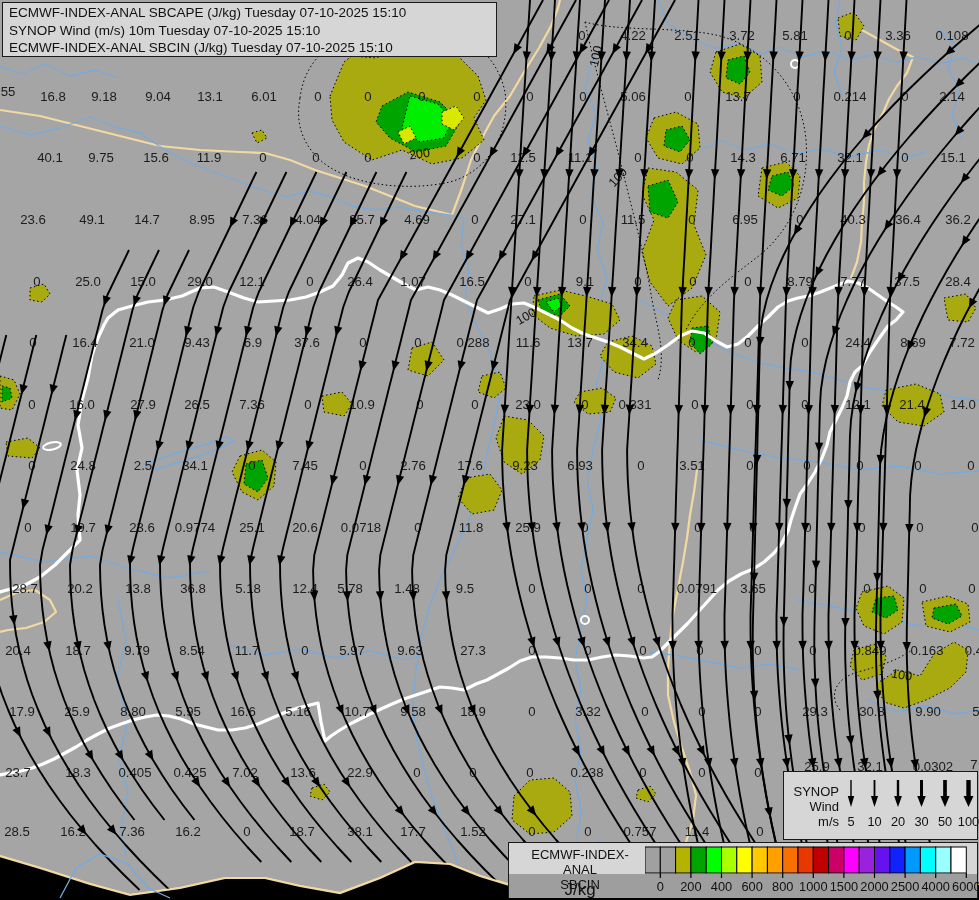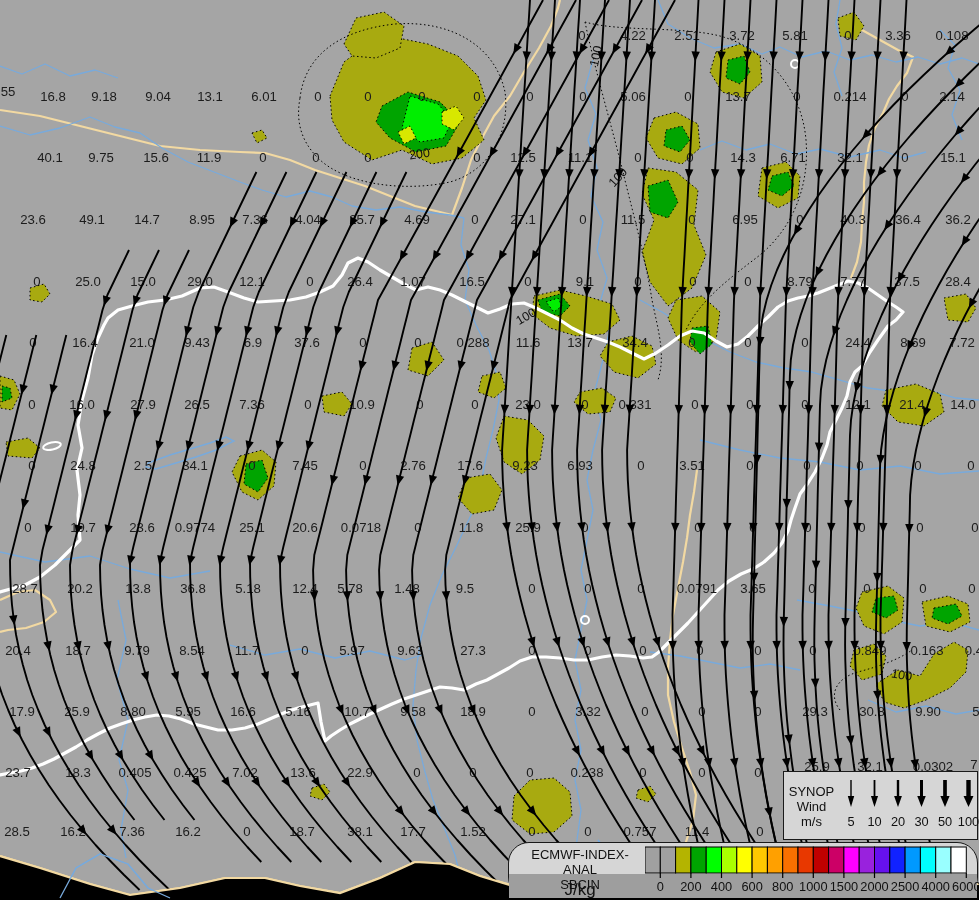--- a/index.html
+++ b/index.html
@@ -2,22 +2,22 @@
 <html><head>
 <meta charset="utf-8">
 <style>
   html,body{margin:0;padding:0;background:#000;}
   #stage{position:relative;width:979px;height:900px;overflow:hidden;font-family:"Liberation Sans",sans-serif;background:#a5a5a5;}
   #map-svg{display:block;position:absolute;left:0;top:0;}
   .panel{position:absolute;background:#d6d6d6;border:1px solid #1a1a1a;box-sizing:border-box;color:#111;}
   #header-box{left:2px;top:2px;width:495px;height:55px;padding:1px 6px;}
   #header-box div{font-size:13.5px;line-height:17.5px;white-space:nowrap;}
   #wind-box{left:783px;top:771px;width:195px;height:69px;display:flex;}
-  #wind-box .wcol{width:55px;text-align:center;font-size:13px;line-height:15px;padding-top:12px;}
-  #cape-box{left:508px;top:842px;width:470px;height:56px;border-radius:21px;}
+  #wind-box .wcol{width:55px;text-align:right;font-size:13px;line-height:15px;padding-top:12px;}
+  #cape-box{left:508px;top:842px;width:470px;height:56px;}
   #cape-dark{position:absolute;left:0;top:31px;width:100%;height:24px;background:#9e9e9e;}
   #cape-title{position:absolute;left:8px;top:4px;width:126px;text-align:center;font-size:13px;line-height:15px;}
   #cape-unit{position:absolute;left:8px;top:37px;width:126px;text-align:center;font-size:17px;}
   #cbar-svg,#warr-svg{position:absolute;}
   #cbar-svg{left:136px;top:3px;}
   #warr-svg{left:55px;top:2px;}
 </style>
 </head>
 <body>
 
@@ -662,20 +662,25 @@
         <polygon points="940.6393492502683,884.8397351506499 933.9731076697321,876.2839638125454 942.0814874330956,874.0898403855076" fill="#000"></polygon>
       </g>
       <g>
         <polygon points="0,856 40,868 90,884 130,895 180,888 225,878 265,878 300,886 340,893 380,878 415,862 450,864 480,876 520,888 560,886 600,876 640,872 680,880 720,888 770,890 820,885 870,882 920,886 979,884 979,900 0,900" fill="#000000"></polygon>
         <polyline points="0,856 40,868 90,884 130,895 180,888 225,878 265,878 300,886 340,893 380,878 415,862 450,864 480,876 520,888 560,886 600,876 640,872 680,880 720,888 770,890 820,885 870,882 920,886 979,884" fill="none" stroke="#f2d9a2" stroke-width="2.2"></polyline>
         <polyline points="60,898 76,868 100,854 128,864 148,888 170,898" fill="none" stroke="#78aadc" stroke-width="1.3"></polyline>
         <polyline points="598,840 618,866 636,892" fill="none" stroke="#78aadc" stroke-width="1.3"></polyline>
       </g>
     </svg>
 
+  <div id="header-box" class="panel">
+    <div>ECMWF-INDEX-ANAL SBCAPE (J/kg) Tuesday 07-10-2025 15:10</div>
+    <div>SYNOP Wind (m/s) 10m Tuesday 07-10-2025 15:10</div>
+    <div>ECMWF-INDEX-ANAL SBCIN (J/kg) Tuesday 07-10-2025 15:10</div>
+  </div>
 
   <div id="wind-box" class="panel">
     <div class="wcol">
       <div>SYNOP</div>
       <div>Wind</div>
       <div>m/s</div>
     </div>
     <svg id="warr-svg" width="140" height="64">
         <line x1="12" y1="6" x2="12" y2="24" stroke="#000" stroke-width="1.4"></line>
         <polygon points="8.8,22 15.2,22 12,33" fill="#000"></polygon>

